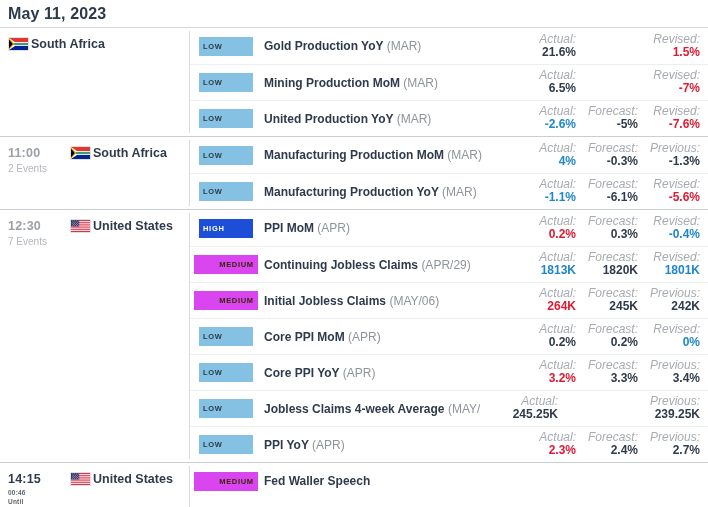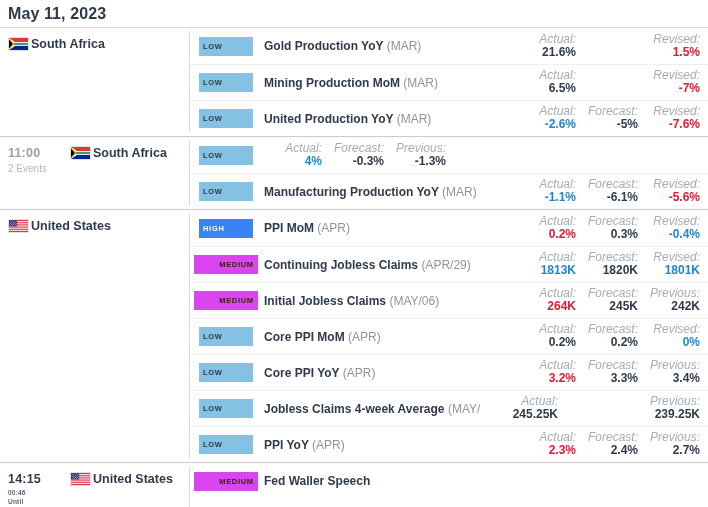--- a/index.html
+++ b/index.html
@@ -136,21 +136,21 @@
     min-width: 54px;
     font-size: 7.5px;
     font-weight: bold;
     letter-spacing: .7px;
     padding: 5px 4px;
     color: #2a2a2a;
     line-height: 9px;
   }
   .badge.low    { background: #85c1e2; color: #2b3b47; }
   .badge.medium { background: #d946ef; color: #3a2503; padding-left: 25px; }
-  .badge.high   { background: #3b82f6; color: #ffffff; }
+  .badge.high   { background: #1d4ed8; color: #ffffff; }
 
   .event-title {
     flex: 1 1 auto;
     min-width: 0;
     font-size: 12px;
     font-weight: bold;
     color: #2f3b4c;
     padding-left: 2px;
     white-space: nowrap;
     overflow: hidden;
@@ -304,20 +304,21 @@
 </span>
               <span class="country-name">South Africa</span>
             </div>
           </div>
         </div>
         <div class="group-right">
           <div class="event-row">
             <div class="badge-cell">
               <span class="badge low">LOW</span>
             </div>
+            <div class="event-title"><span>Manufacturing Production MoM</span> <span class="period">(MAR)</span></div>
             <div class="values">
               <div class="val-col">
                 <div class="val-label">Actual:</div>
                 <div class="val-num blue">4%</div>
               </div>
               <div class="val-col">
                 <div class="val-label">Forecast:</div>
                 <div class="val-num">-0.3%</div>
               </div>
               <div class="val-col">
@@ -344,20 +345,24 @@
                 <div class="val-label">Revised:</div>
                 <div class="val-num red">-5.6%</div>
               </div>
             </div>
           </div>
         </div>
       </div>
       <div class="group">
         <div class="group-left">
           <div class="time-row">
+            <div class="time-block">
+              <div class="time-text">12:30</div>
+              <div class="events-count">7 Events</div>
+            </div>
             <div class="country-block">
               <span class="flag">
   <svg viewBox="0 0 30 20" preserveAspectRatio="none">
     <rect width="30" height="20" fill="#ffffff"></rect>
     <g fill="#d7263d">
       <rect y="0" width="30" height="1.54"></rect>
       <rect y="3.08" width="30" height="1.54"></rect>
       <rect y="6.16" width="30" height="1.54"></rect>
       <rect y="9.24" width="30" height="1.54"></rect>
       <rect y="12.32" width="30" height="1.54"></rect>

